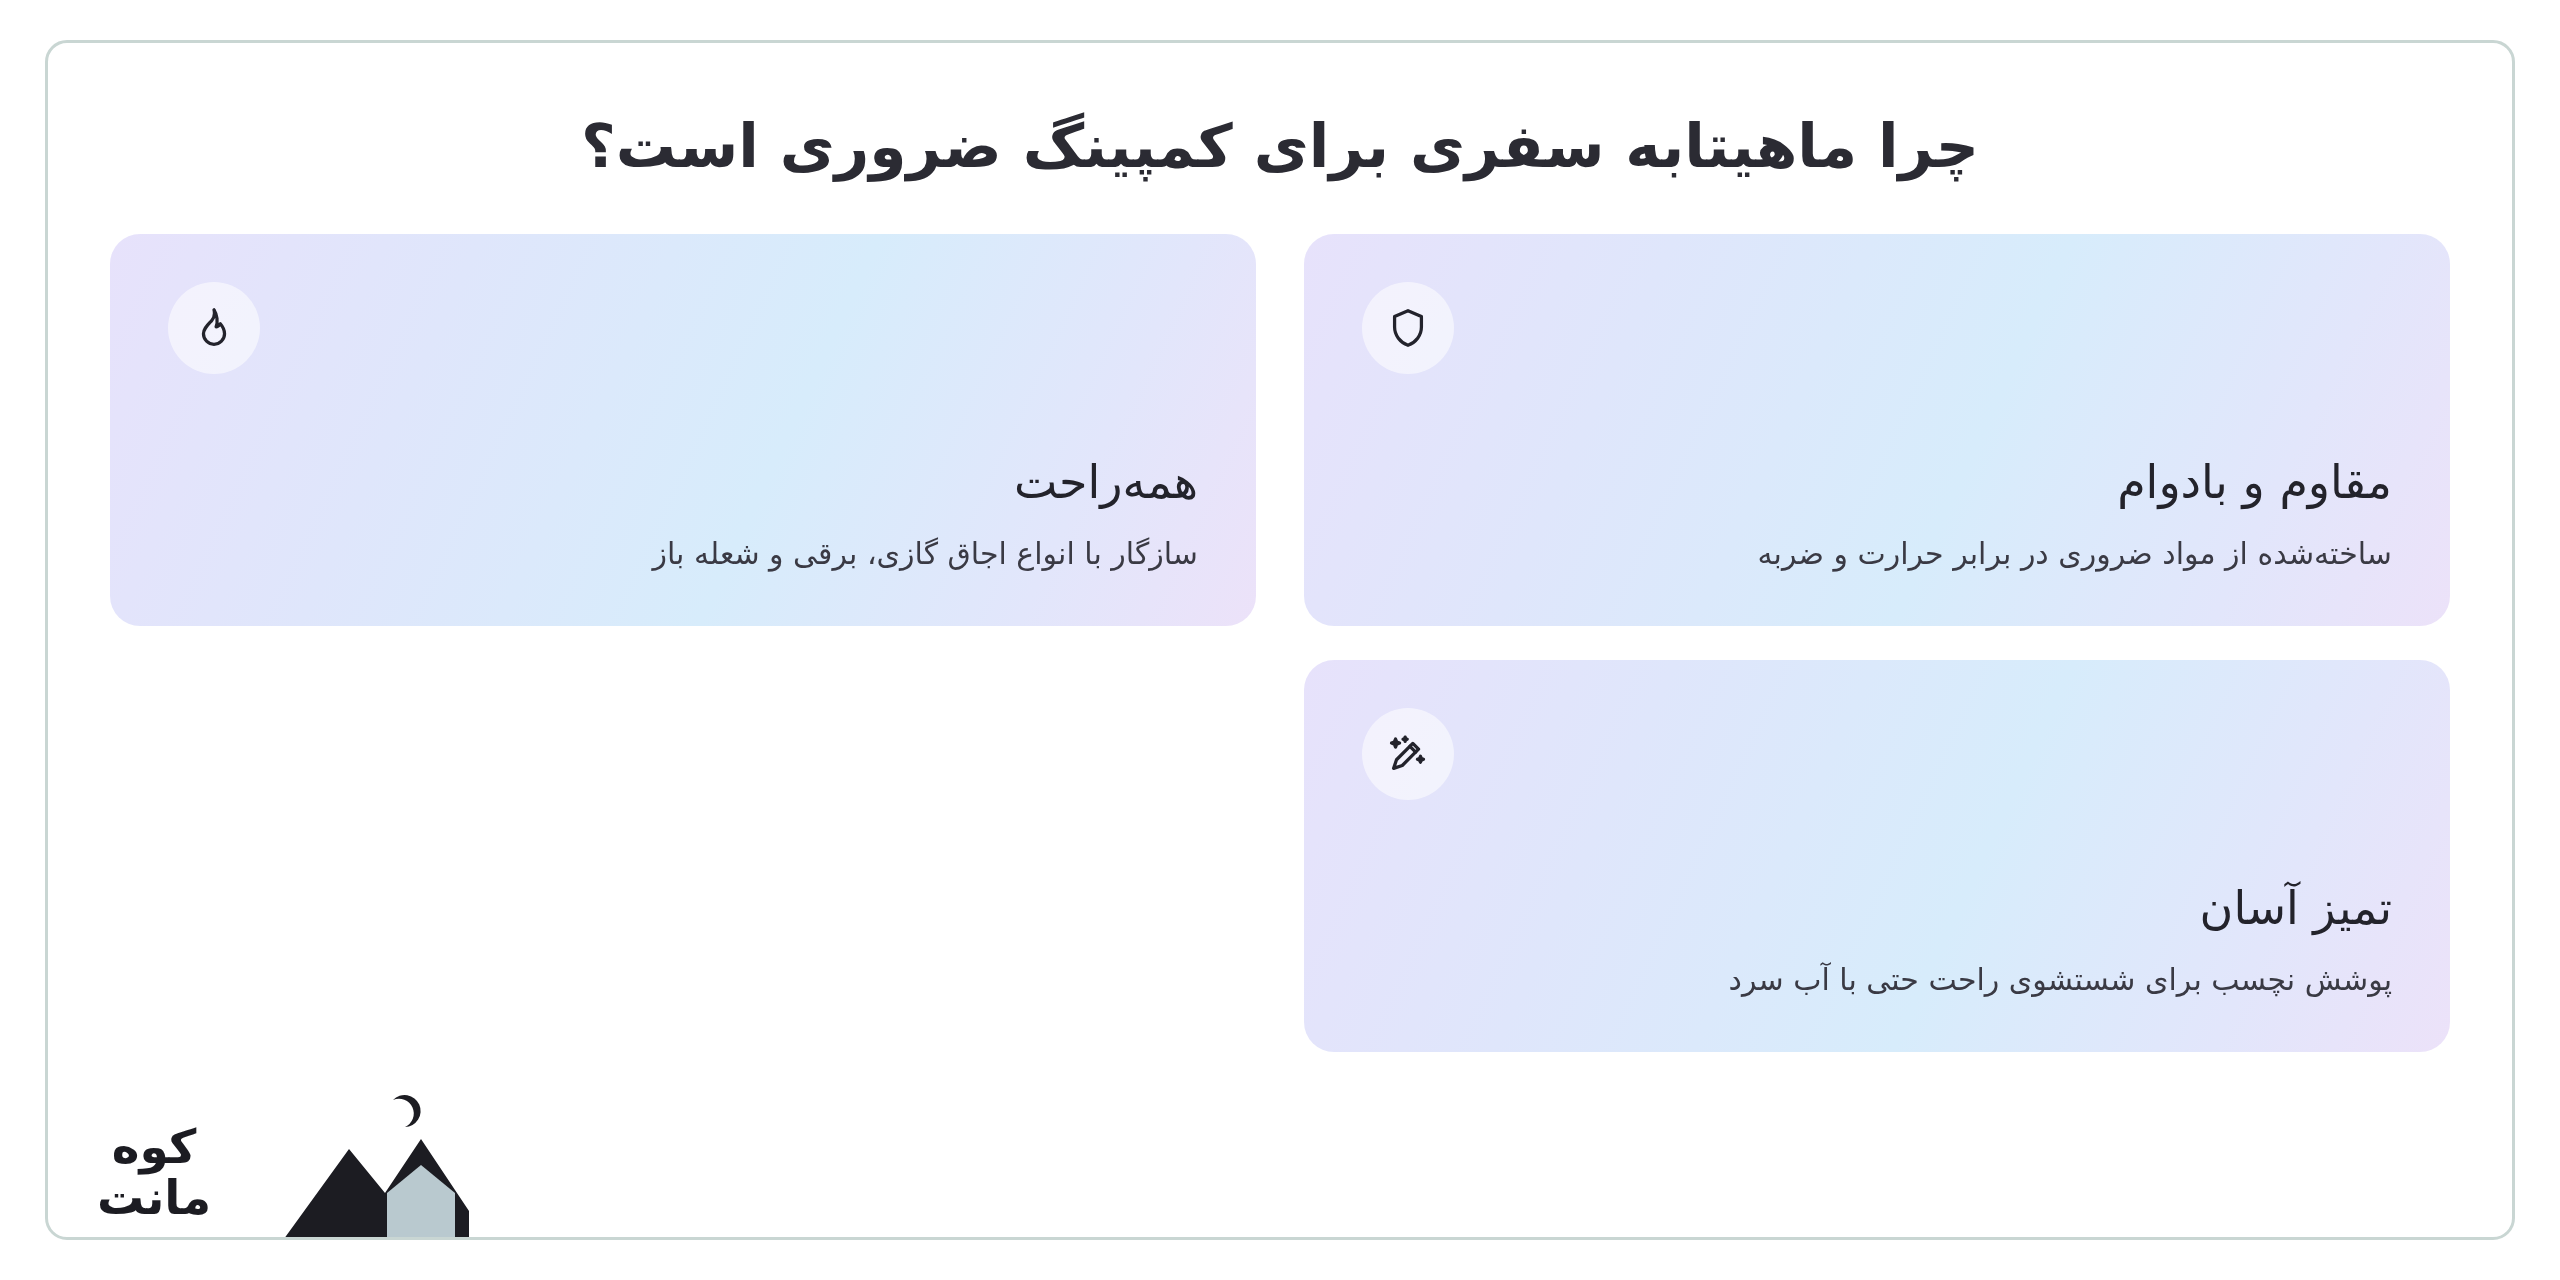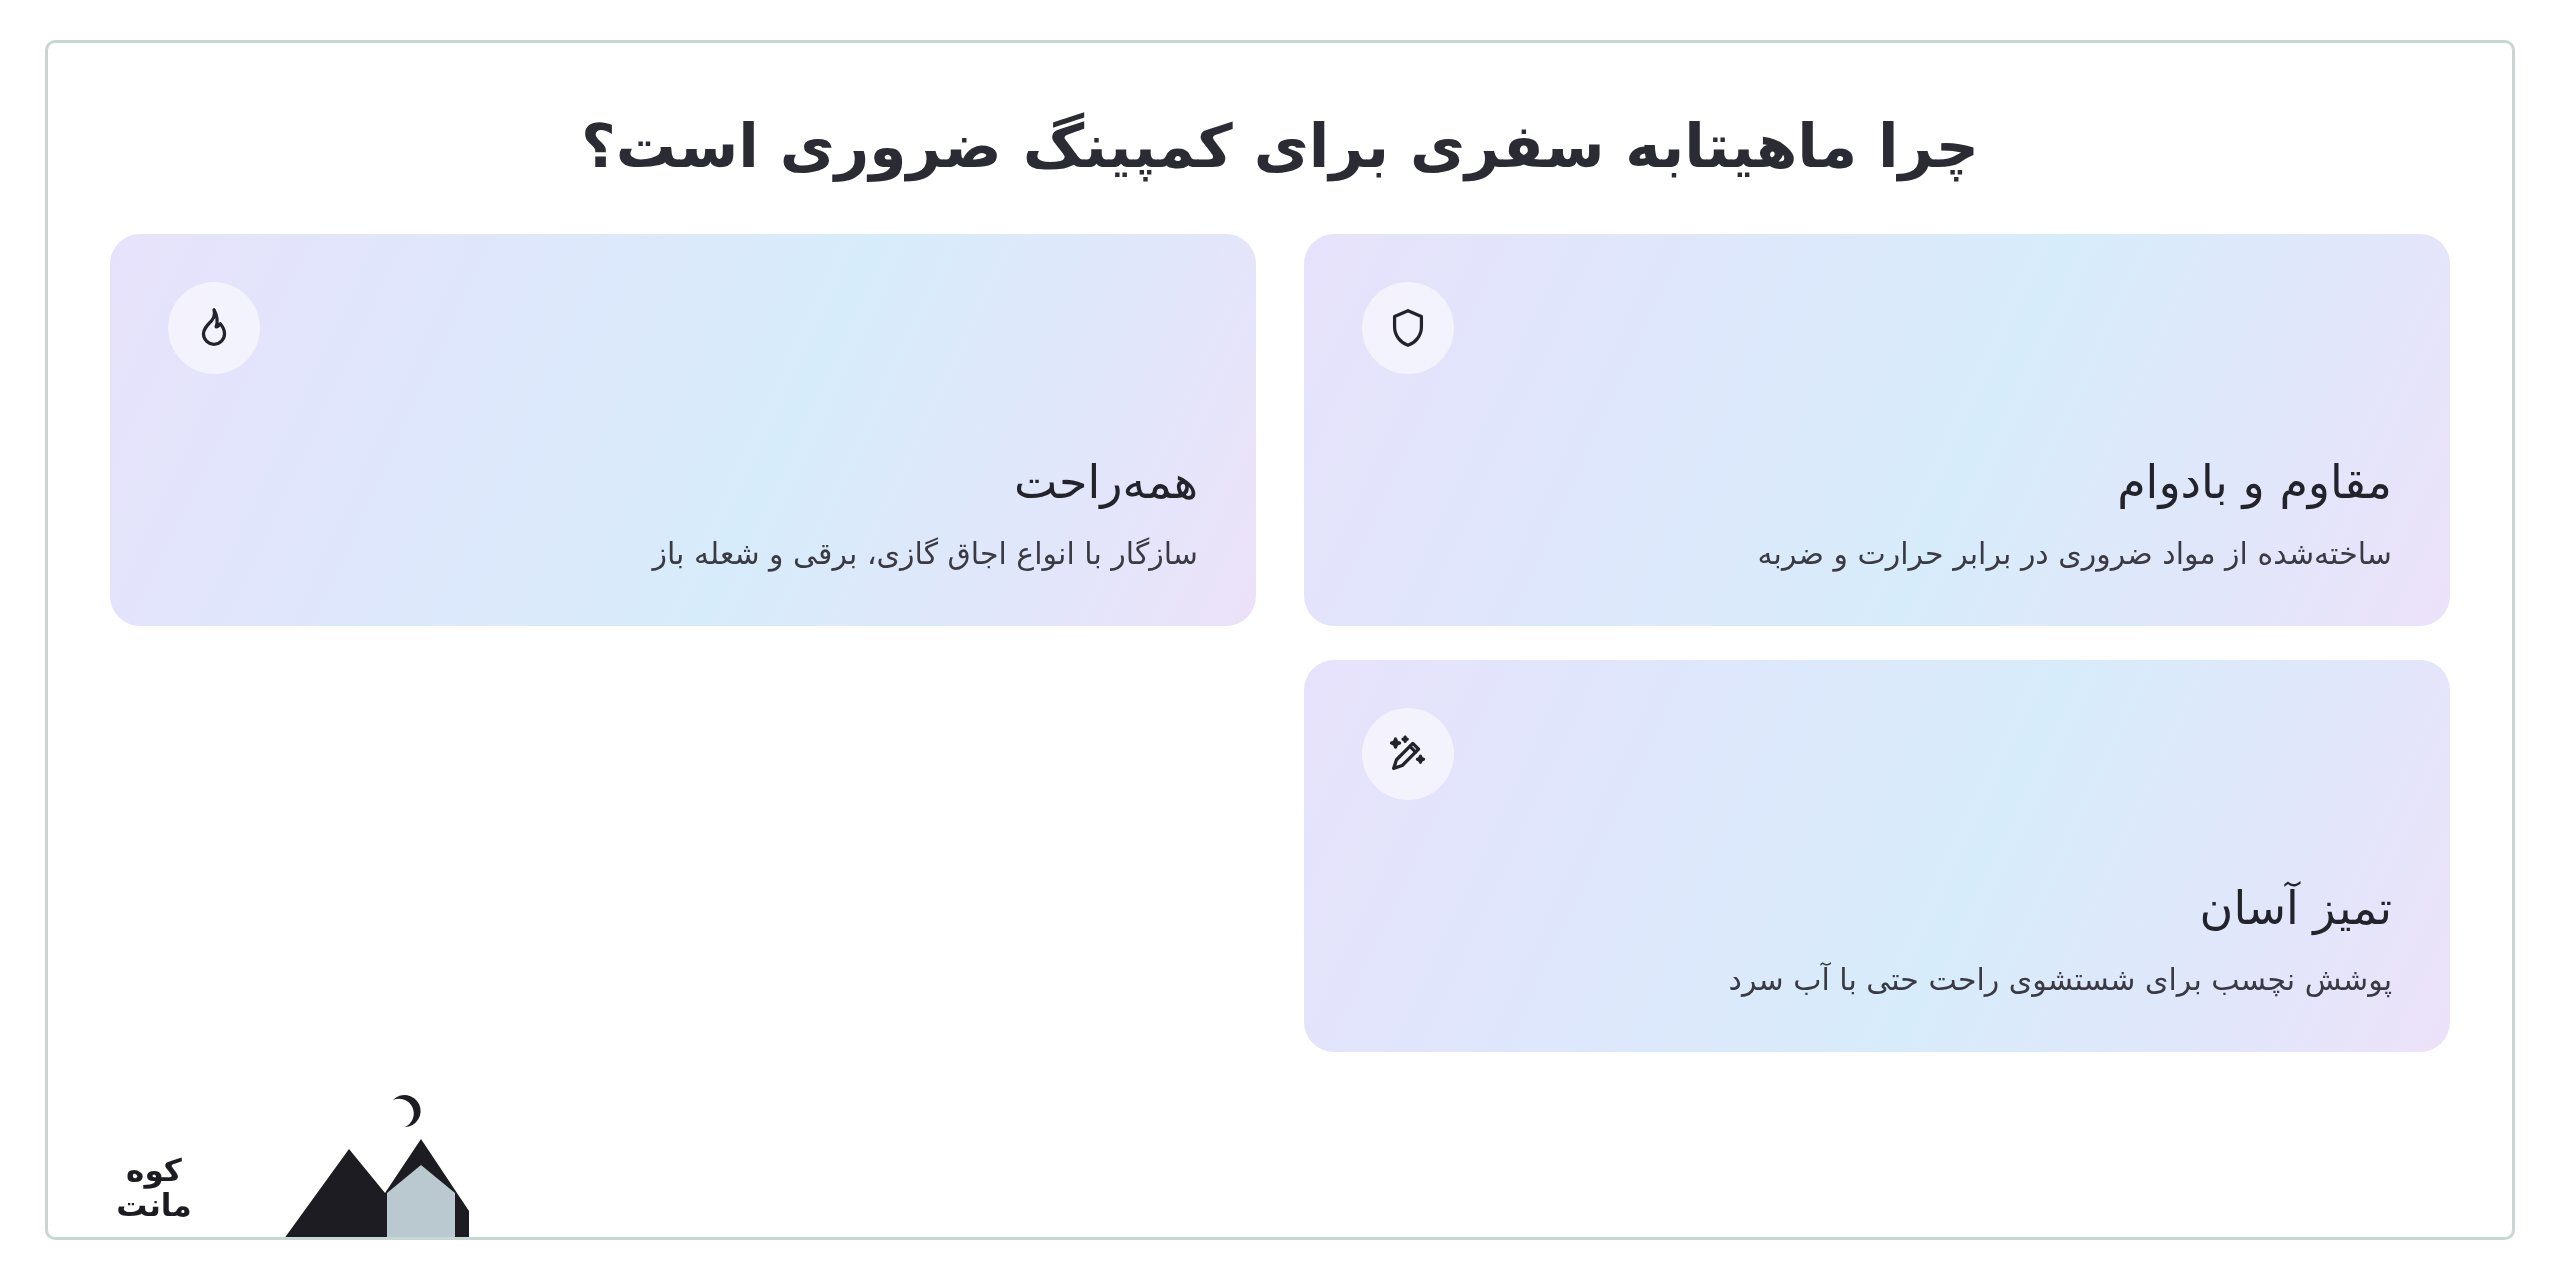--- a/index.html
+++ b/index.html
@@ -22,21 +22,21 @@
     box-sizing: border-box;
     padding: 40px 45px 40px 45px;
   }
 
   .card-frame {
     position: relative;
     width: 100%;
     height: 100%;
     box-sizing: border-box;
     border: 3px solid #c9d6d3;
-    border-radius: 10px;
+    border-radius: 22px;
     background: #ffffff;
     padding: 52px 62px 40px 62px;
     overflow: hidden;
   }
 
   .headline {
     text-align: center;
     font-size: 60px;
     font-weight: bold;
     line-height: 1.45;
@@ -120,21 +120,21 @@
     height: 190px;
     direction: ltr;
   }
   .logo svg { width: 100%; height: 100%; display: block; }
   .logo-wordmark {
     position: absolute;
     left: 10px;
     bottom: 22px;
     width: 190px;
     text-align: center;
-    font-size: 31px;
+    font-size: 47px;
     font-weight: bold;
     color: #1c1c22;
     line-height: 1.0;
     direction: rtl;
   }
   .logo-wordmark .l2 { display:block; margin-top: 4px; }
 </style>
 </head>
 <body>
 

